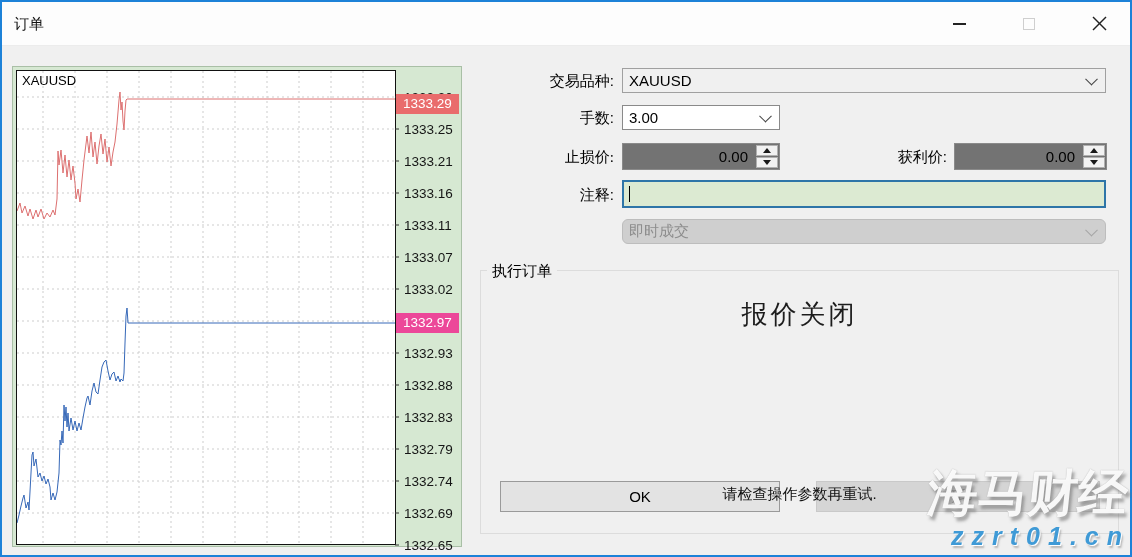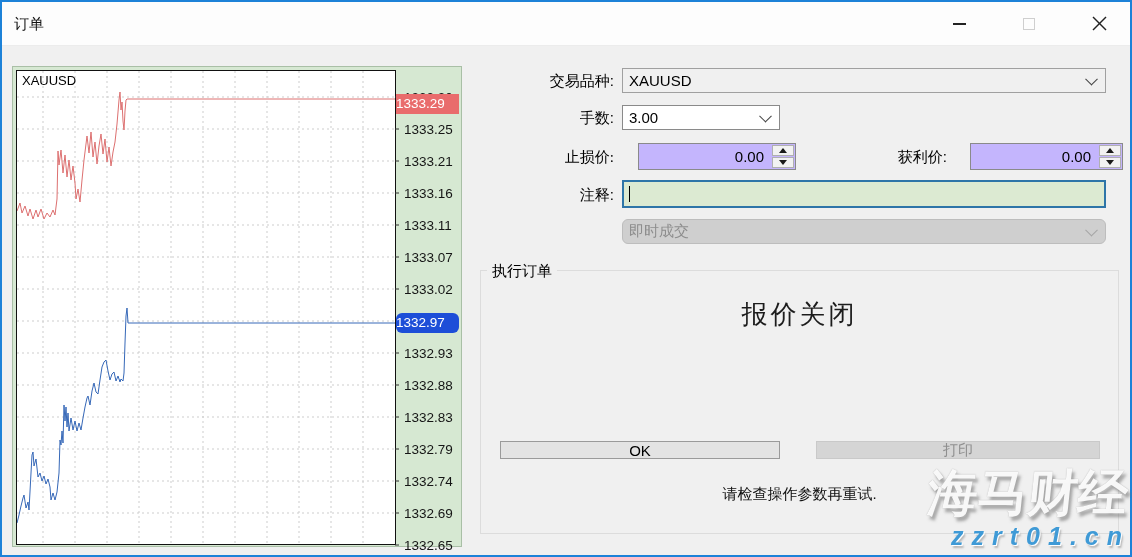--- a/index.html
+++ b/index.html
@@ -20,44 +20,44 @@
   .min-glyph{width:13px;height:2px;background:#222;}
   .max-glyph{width:12px;height:12px;border:1.5px solid #cfcfcf;box-sizing:border-box;background:transparent;}
   
   .chart-panel{position:absolute;left:10px;top:64px;width:450px;height:481px;background:#d6e8d2;border:1px solid #a9bfa6;box-sizing:border-box;}
   .plot{position:absolute;left:3px;top:3px;width:380px;height:475px;background:#ffffff;border:1px solid #111;box-sizing:border-box;}
   .plot svg{position:absolute;left:0;top:0;}
   .symbol-label{position:absolute;left:5px;top:2px;font-size:13px;color:#000;}
   .scale{position:absolute;left:382px;top:0;width:66px;height:479px;}
   .scale-label{position:absolute;left:9px;transform:translateY(-50%);font-size:13.5px;color:#151515;white-space:nowrap;}
   .tickmark{position:absolute;left:0;width:4px;height:1px;background:#333;transform:translateY(-50%);}
-  .badge{position:absolute;left:1px;right:2px;height:20px;transform:translateY(-50%);line-height:20px;padding-left:0;font-size:13.5px;color:#fff;}
+  .badge{position:absolute;left:1px;right:2px;height:20px;transform:translateY(-50%);line-height:20px;padding-left:7px;font-size:13.5px;color:#fff;}
   .badge.ask{background:#e96c6c;}
-  .badge.bid{background:#1d4ed8;border-radius:6px;}
+  .badge.bid{background:#ec4899;}
   
   .flabel{position:absolute;font-size:15px;color:#000;text-align:right;}
   .field{position:absolute;box-sizing:border-box;font-size:15px;color:#000;}
   .combo{border:1px solid #8a8a8a;background:#fff;display:flex;align-items:center;padding-left:6px;}
   .combo.graybg{background:#f0f0f0;border-color:#a0a0a0;}
   .combo.disabled{background:#cfcfcf;border-color:#bdbdbd;color:#8d8d8d;}
   .chev{position:absolute;right:9px;top:50%;width:8px;height:8px;border-right:1.6px solid #444;border-bottom:1.6px solid #444;transform:translateY(-70%) rotate(45deg);}
   .combo.disabled .chev{border-color:#a6a6a6;}
-  .spinbox{border:1px solid #8a8a8a;background:#c4b5fd;margin-left:16px;}
+  .spinbox{border:1px solid #8a8a8a;background:#737373;}
   .spin-val{position:absolute;left:0;right:26px;top:0;bottom:0;display:flex;align-items:center;justify-content:flex-end;padding-right:5px;}
   .spinners{position:absolute;right:1px;top:1px;bottom:1px;width:22px;display:flex;flex-direction:column;gap:1px;}
   .spin-btn{flex:1;background:#f2f2f2;border:1px solid #b0b0b0;display:flex;align-items:center;justify-content:center;box-sizing:border-box;}
   .arr-up{width:0;height:0;border-left:4px solid transparent;border-right:4px solid transparent;border-bottom:5px solid #1a1a1a;}
   .arr-dn{width:0;height:0;border-left:4px solid transparent;border-right:4px solid transparent;border-top:5px solid #1a1a1a;}
   .comment{background:#dcead2;border:2px solid #2e75a8;}
   .caret{position:absolute;left:5px;top:4px;bottom:4px;width:1px;background:#000;}
   
   .groupbox{position:absolute;left:478px;top:268px;width:639px;height:264px;border:1px solid #dcdcdc;box-sizing:border-box;}
   .group-title{position:absolute;left:6px;top:-9px;background:#f0f0f0;padding:0 5px;font-size:15px;color:#000;}
   .status-big{position:absolute;left:0;right:0;top:26px;text-align:center;font-size:26px;letter-spacing:3px;color:#1c1c1c;}
-  .btn{position:absolute;height:18px;font-size:15px;display:flex;align-items:center;justify-content:center;box-sizing:border-box;}
+  .btn{position:absolute;height:31px;font-size:15px;display:flex;align-items:center;justify-content:center;box-sizing:border-box;margin-top:40px;}
   .btn.ok{left:19px;top:170px;width:280px;background:#e3e3e3;border:1px solid #9a9a9a;color:#000;}
   .btn.print{left:335px;top:170px;width:284px;background:#d5d5d5;border:1px solid #c9c9c9;color:#8f8f8f;}
   .retry-msg{position:absolute;left:0;right:0;top:214px;text-align:center;font-size:15px;color:#111;}
   
   .wm-brand{position:absolute;left:840px;top:458px;width:286px;text-align:right;font-size:50px;font-weight:700;
     color:rgba(255,255,255,0.93);transform:skewX(-6deg);
     text-shadow:0 0 1px rgba(120,120,120,.65),3px 4px 3px rgba(110,110,110,.55);z-index:30;white-space:nowrap;}
   .wm-site{position:absolute;left:840px;top:520px;width:288px;text-align:right;font-size:25px;font-weight:700;font-style:italic;
     letter-spacing:8px;color:#3f9ad6;text-shadow:1px 1px 0 #fff,2px 3px 2px rgba(110,110,110,.45);z-index:30;white-space:nowrap;}
 </style>

